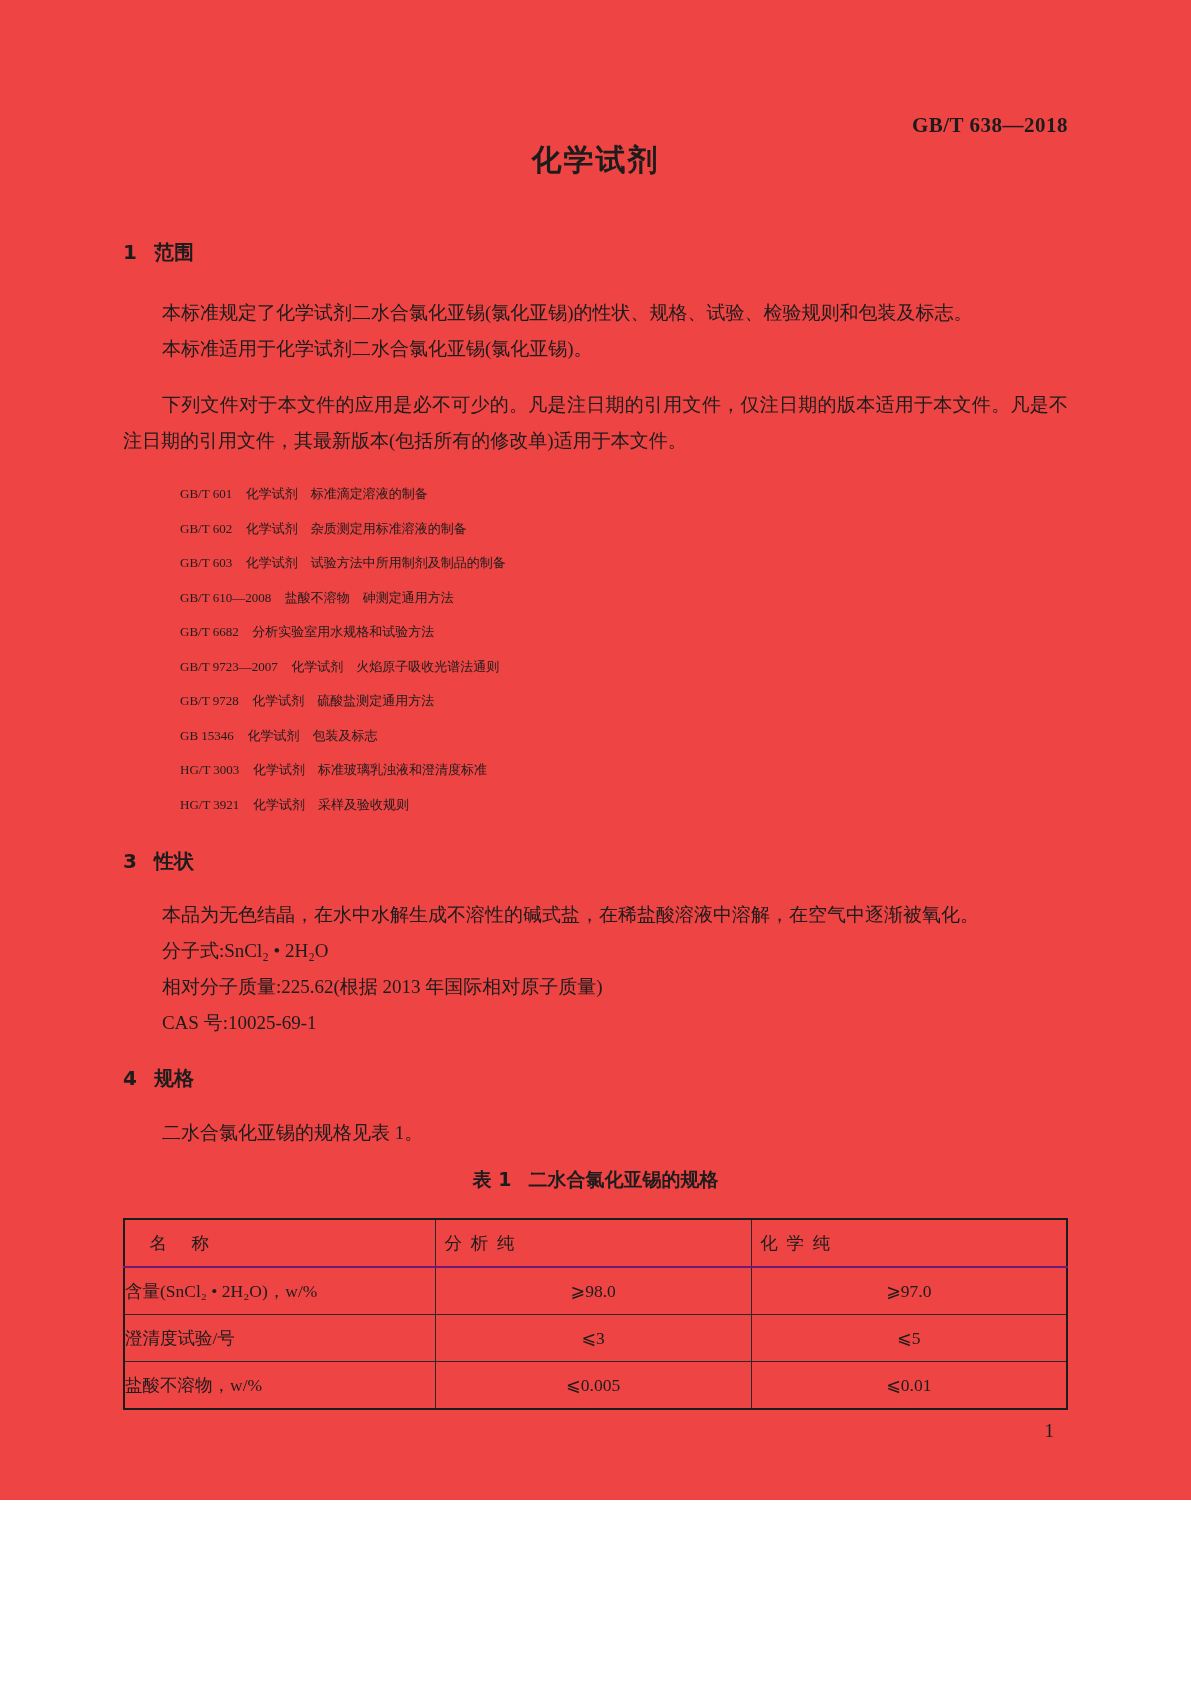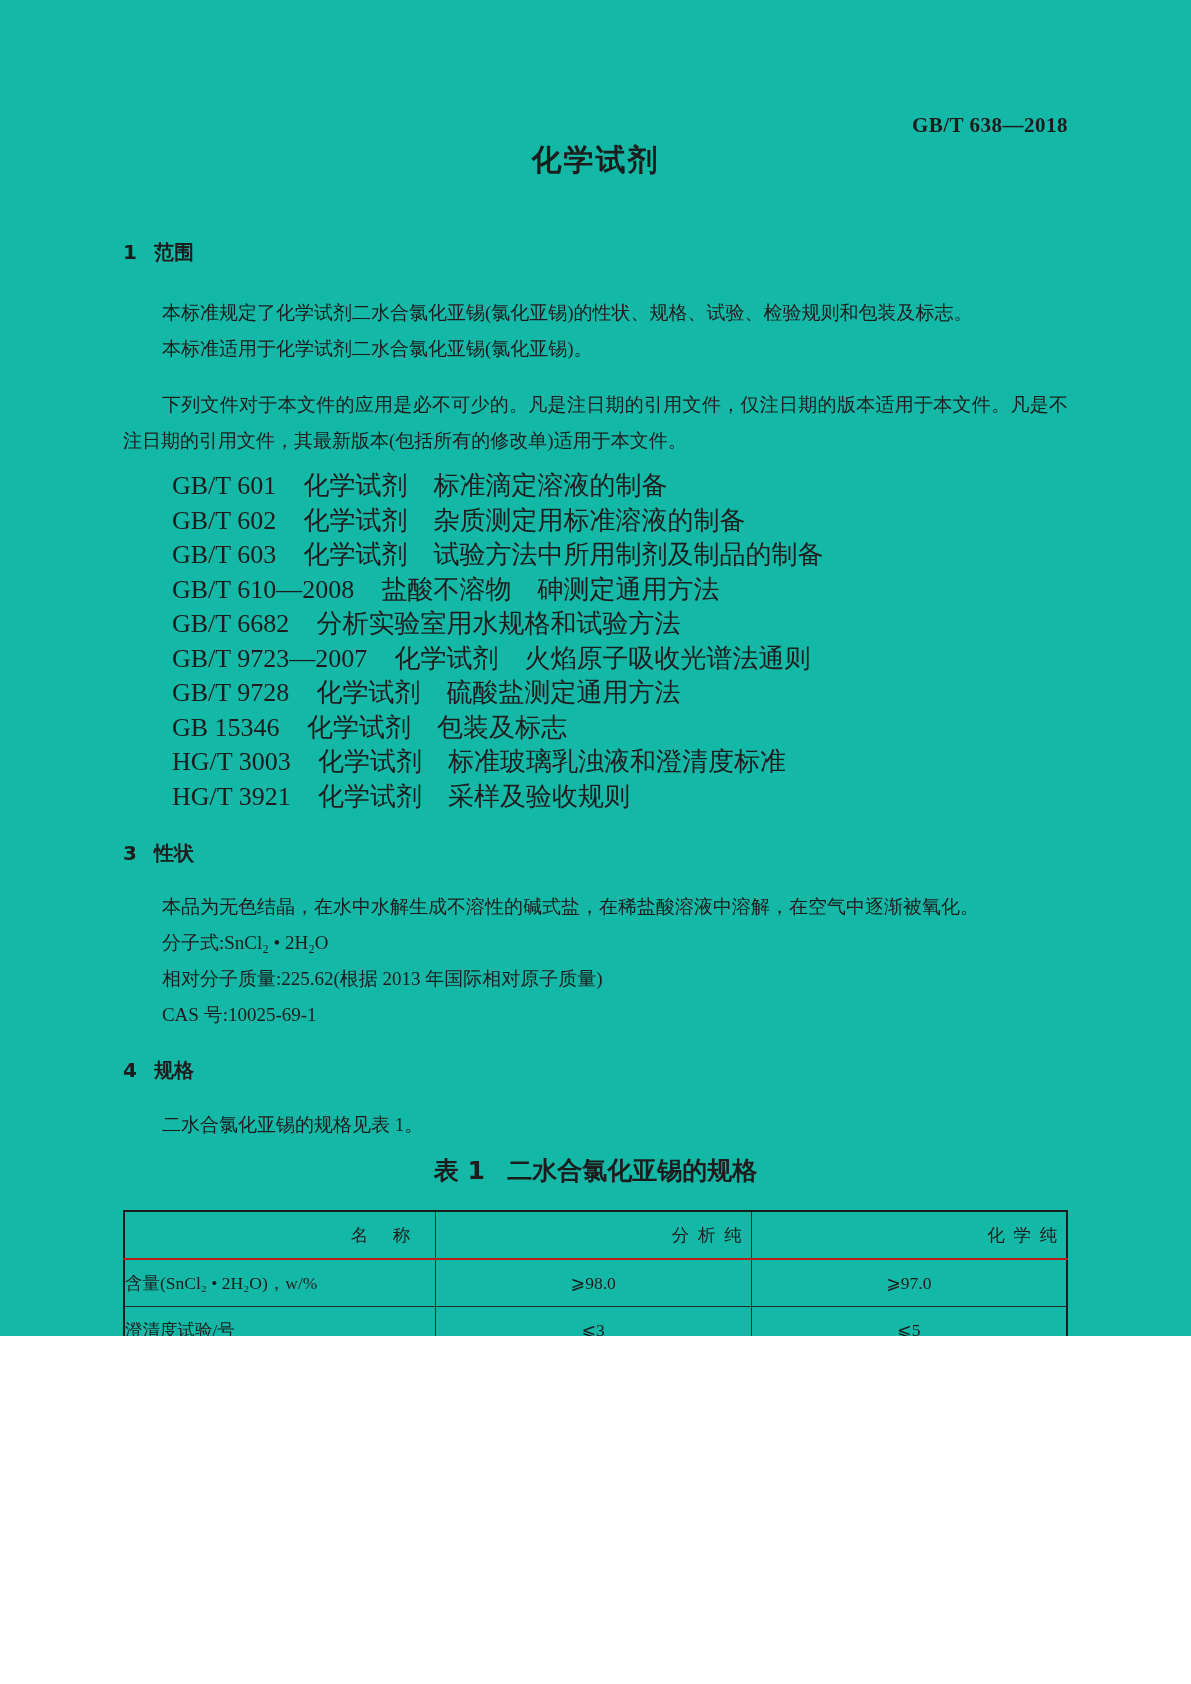--- a/index.html
+++ b/index.html
@@ -1,21 +1,21 @@
 <!DOCTYPE html>
 <html><head>
 <meta charset="utf-8">
 <style>
   html, body { margin: 0; padding: 0; background: #ffffff; }
   .page {
     position: relative;
     width: 1191px;
-    height: 1336px;
+    height: 1500px;
     margin: 0 auto;
-    background: #14b8a6;
+    background: #ef4444;
     color: #1c1c1c;
     box-sizing: border-box;
     padding: 112px 123px 0 123px;
     overflow: hidden;
     font-family: "Liberation Serif", "DejaVu Serif", serif;
   }
   .doc-code {
     text-align: right;
     font-size: 21px;
     font-weight: bold;
@@ -48,49 +48,49 @@
     line-height: 36px;
     text-align: justify;
   }
   .indent { text-indent: 2.05em; }
   #s1-para1 { margin-top: 30px; }
   #s2-intro { margin-top: 20px; }
   #s3-line0 { margin-top: 23px; }
   #s4-para { margin-top: 24px; }
   .ref-list {
     list-style: none;
-    margin: 10px;
+    margin: 18px;
     padding: 0 0 0 39px;
-    font-size: 26px;
+    font-size: 13px;
     line-height: 34.5px;
   }
   .ref-text { margin-left: 1.05em; }
   .table-caption {
     margin-top: 15px;
     text-align: center;
     font-family: "DejaVu Sans", "Liberation Sans", sans-serif;
     font-weight: bold;
-    font-size: 25px;
+    font-size: 19px;
     line-height: 26px;
   }
   .table-caption .caption-label { margin-right: 0.9em; }
   .spec-table {
     width: 100%;
     margin-top: 26px;
     border-collapse: collapse;
     border: 2px solid #1c1c1c;
     font-size: 17.5px;
   }
   .spec-table th, .spec-table td {
     border: 1px solid #2a2a2a;
     height: 46px;
     font-weight: normal;
     padding: 0;
   }
-  .spec-table thead th { border-bottom: 2px solid #b91c1c; text-align: right; }
+  .spec-table thead th { border-bottom: 2px solid #701a75; text-align: left; }
   .col-name  { width: 33%; }
   .col-value { width: 33.5%; }
   .th-name  { letter-spacing: 1.4em; text-indent: 1.4em; }
   .th-grade { letter-spacing: 0.5em; text-indent: 0.5em; font-family: Liberation Serif, serif; }
   .name-cell { text-align: left; padding-left: 15px; }
   .value-cell { text-align: center; }
   .page-number {
     margin-top: 9px;
     text-align: right;
     padding-right: 14px;

